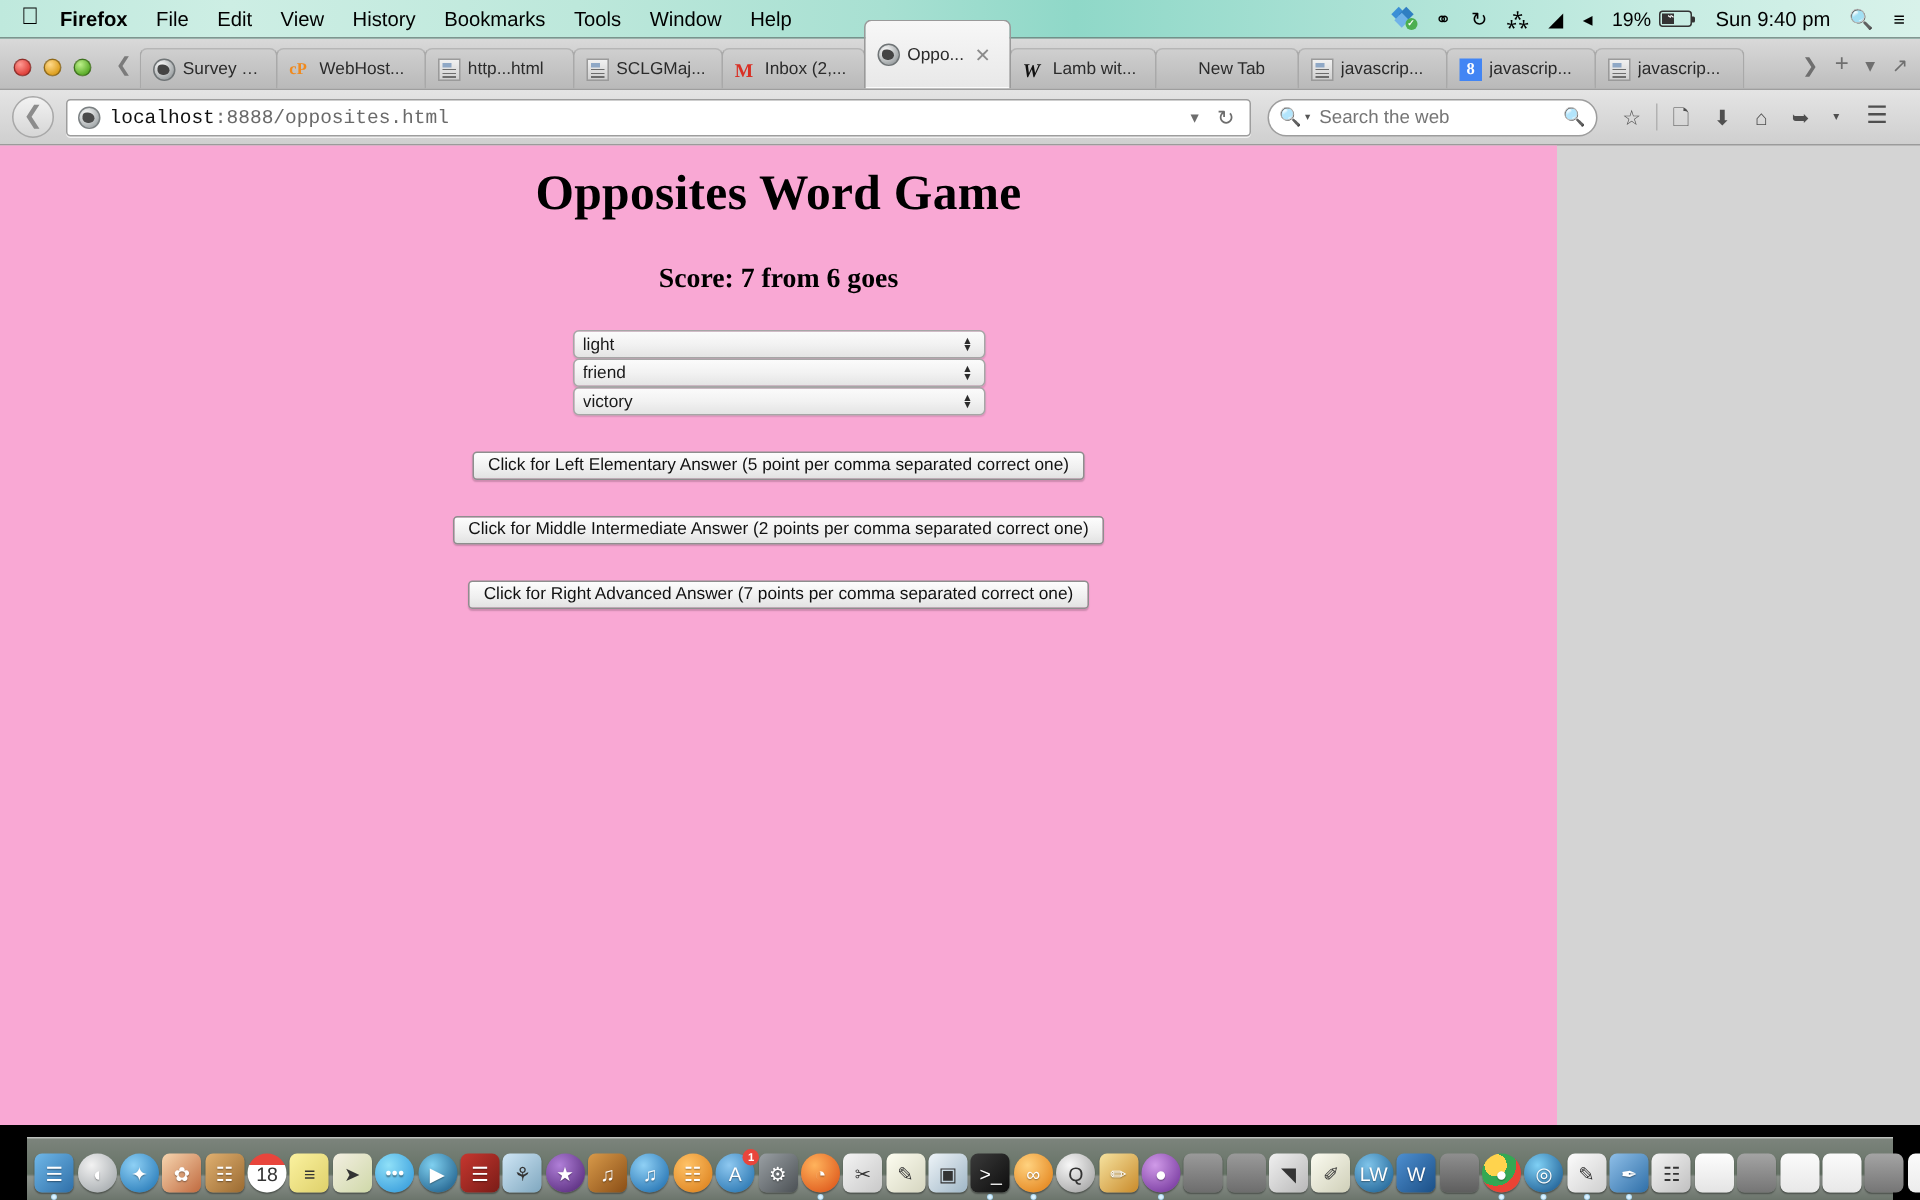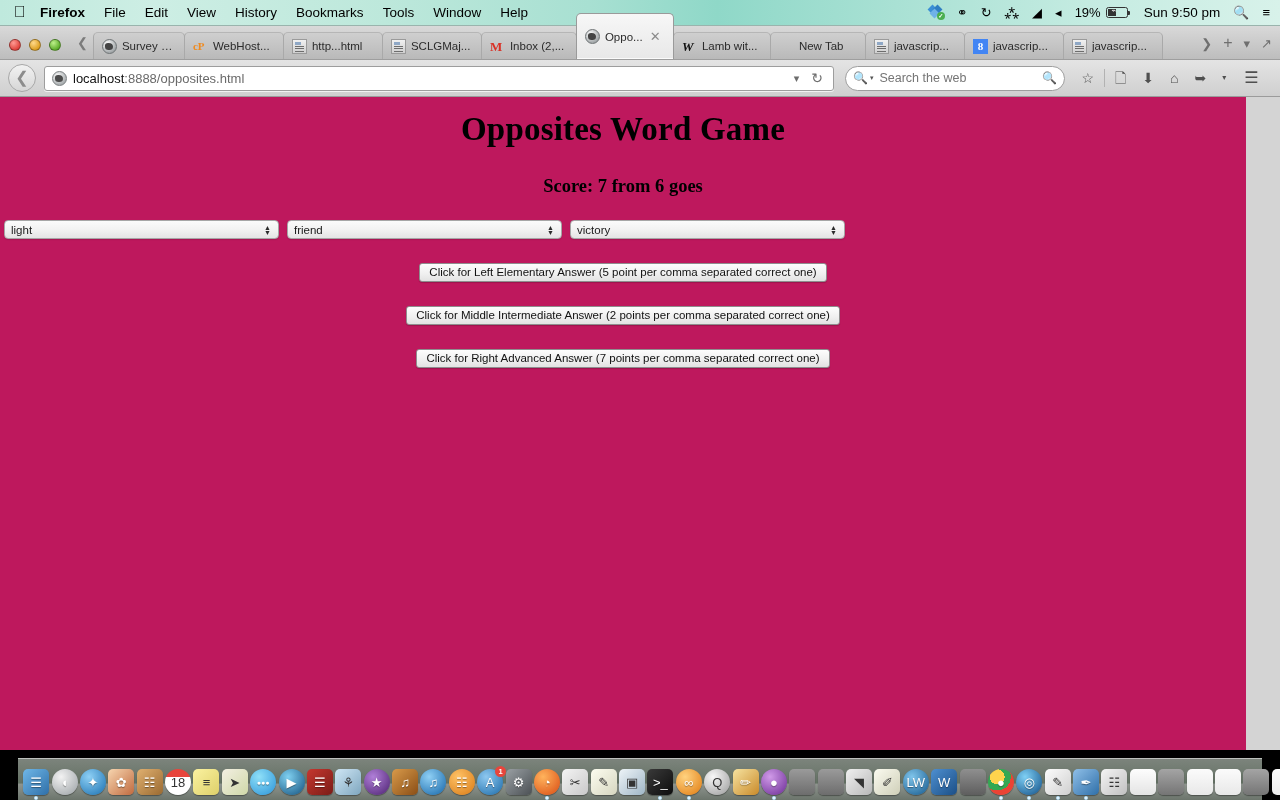--- a/index.html
+++ b/index.html
@@ -169,21 +169,21 @@
     display: flex; align-items: center; padding: 0 4px;
     box-shadow: 0 1px 0 rgba(255,255,255,.7);
   }
   #urlbar .idic {
     width: 15px; height: 15px; margin: 0 6px 0 3px; flex: 0 0 15px; position: relative;
     border-radius: 50%; background: radial-gradient(circle at 35% 30%, #fbfbfb, #a7acae 75%);
     border: 1px solid #7b8082;
   }
   #urlbar .idic:after { content: ""; position: absolute; left: 2px; top: 3px; width: 8px; height: 7px;
     background: #4b4b4b; border-radius: 40% 60% 50% 50%; }
-  #urlbar .utext { font-size: 13px; color: #9a9a9a; white-space: nowrap; }
+  #urlbar .utext { font-size: 13px; color: #9a9a9a; white-space: nowrap; font-family: Liberation Mono, monospace; }
   #urlbar .utext b { color: #111; font-weight: normal; }
   #urlbar .utext .rest { color: #6a6a6a; }
   #urlbar .ubtns { margin-left: auto; display: flex; align-items: center; color: #6d6d6d; }
   #urlbar .ubtns .b { margin: 0 6px; font-size: 11px; }
   #urlbar .ubtns .reload { font-size: 14px; }
   #searchbar {
     flex: 0 0 197px; height: 25px; margin-left: 11px;
     background: #fff; border: 1px solid #9d9d9d; border-radius: 13px;
     display: flex; align-items: center; padding: 0 7px;
   }
@@ -196,37 +196,37 @@
   }
   #searchbar .go { font-size: 12px; color: #555; }
   #navbar .tools { display: flex; align-items: center; margin-left: 8px; color: #4f4f4f; }
   #navbar .tools .t { margin: 0 8px; font-size: 14px; line-height: 1; }
   #navbar .tools .sep { width: 1px; height: 18px; background: #b2b2b2; margin: 0 2px; }
   #navbar .tools .caret { font-size: 8px; }
   #navbar .tools .burger { font-size: 16px; margin-left: 10px; margin-right: 2px; }
 
   
   #page {
-    position: relative; width: 1246px; height: 657px;
-    background: #be185d;
+    position: relative; width: 1038px; height: 657px;
+    background: #f9a8d4;
     overflow: hidden;
     font-family: "Liberation Serif", serif;
   }
   #page h1 {
     margin: 0; padding-top: 14px;
     text-align: center; font-size: 33px; font-weight: bold; color: #000;
     letter-spacing: .2px;
   }
   #page h3 {
     margin: 0; padding-top: 28px;
     text-align: center; font-size: 18.5px; font-weight: bold; color: #000;
   }
   #selectrow {
     margin-top: 23px;
-    display: flex; justify-content: flex-start; align-items: center;
+    display: flex; justify-content: flex-end; align-items: center; flex-direction: column;
   }
   .sel {
     height: 19px; width: 275px; margin: 0 4px;
     background: linear-gradient(to bottom,#fbfbfb 0%,#f2f2f2 50%,#e4e4e4 100%);
     border: 1px solid #a6a6a6; border-radius: 4px;
     display: flex; align-items: center;
     font-family: "Liberation Sans", sans-serif;
     font-size: 11.5px; color: #1a1a1a;
     padding: 0 6px;
     box-shadow: 0 1px 1px rgba(0,0,0,.12);
@@ -312,21 +312,21 @@
     </span>
     <span class="ic">⚭</span>
     <span class="ic">↻</span>
     <span class="ic">⁂</span>
     <span class="ic wifi-ic">◢</span>
     <span class="ic">◂</span>
     <span class="ic">19%</span>
     <span class="batt">
         <i></i>
       </span>
-    <span class="clock">Sun 9:50 pm</span>
+    <span class="clock">Sun 9:40 pm</span>
     <span class="ic">🔍</span>
     <span class="ic hamburger-menu-ic">≡</span>
   </span>
 </div>
 
 <div id="ffwin">
 
   <div id="tabstrip">
     <div class="traffic">
       <span class="tl red"></span>

